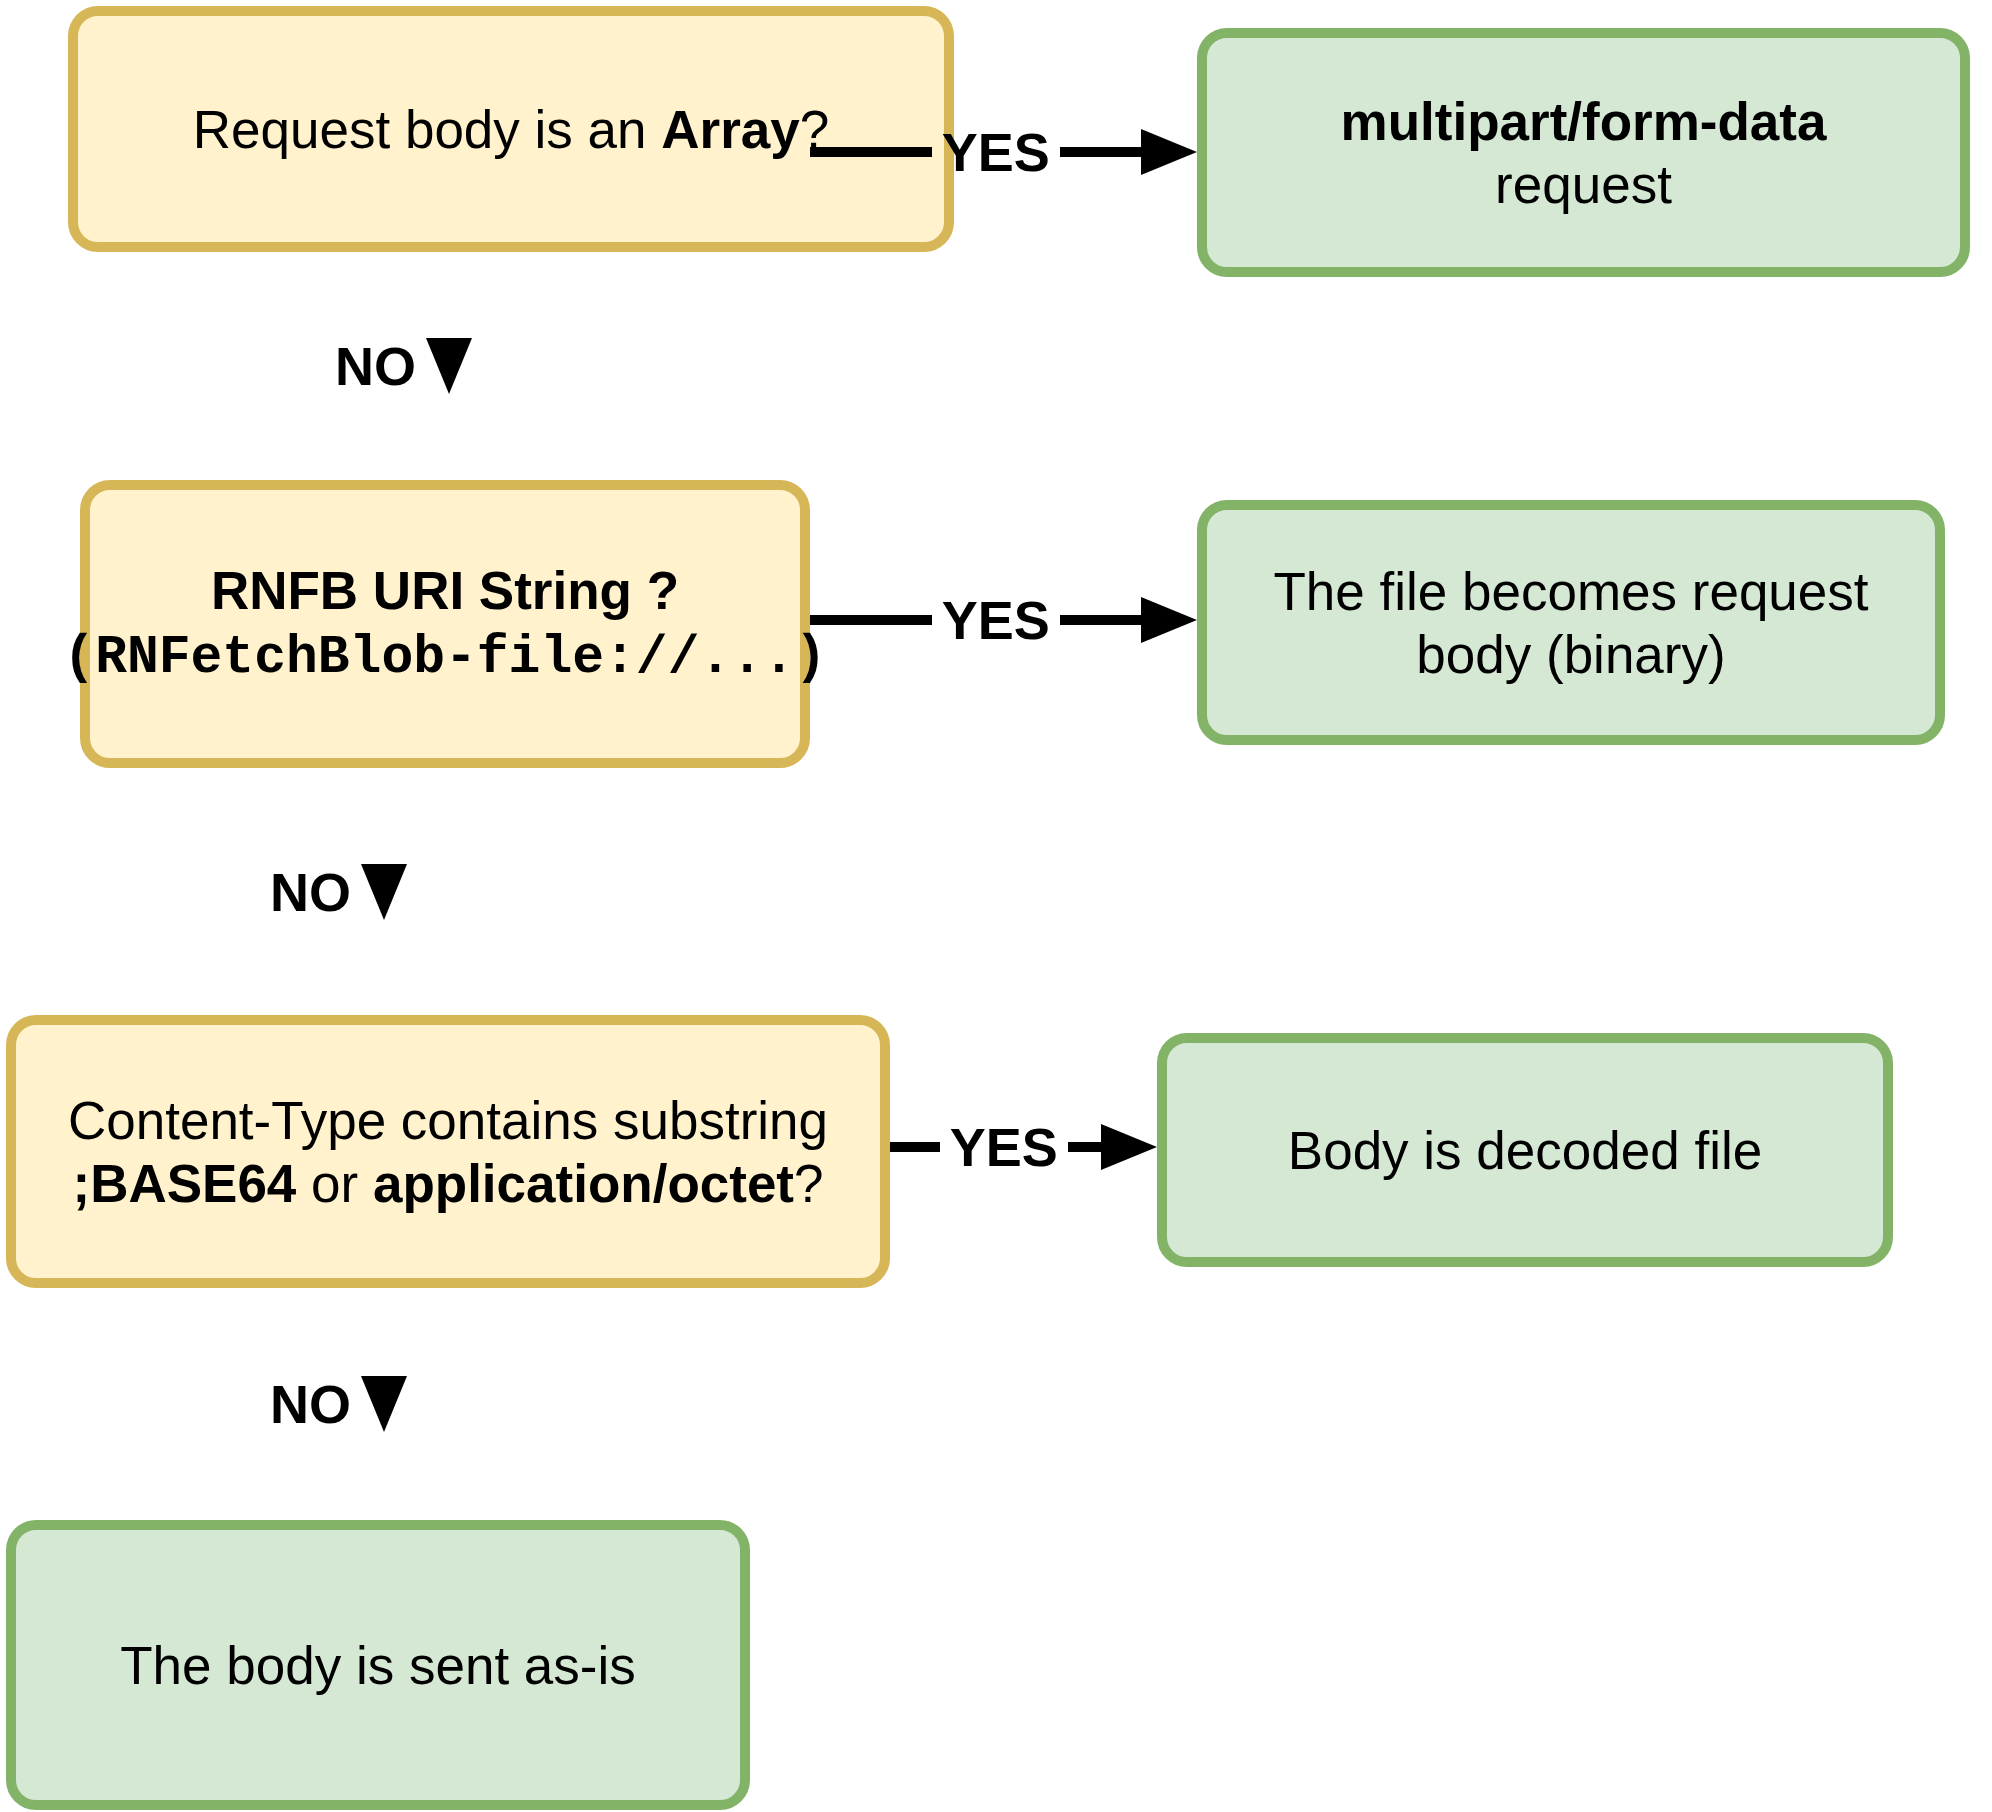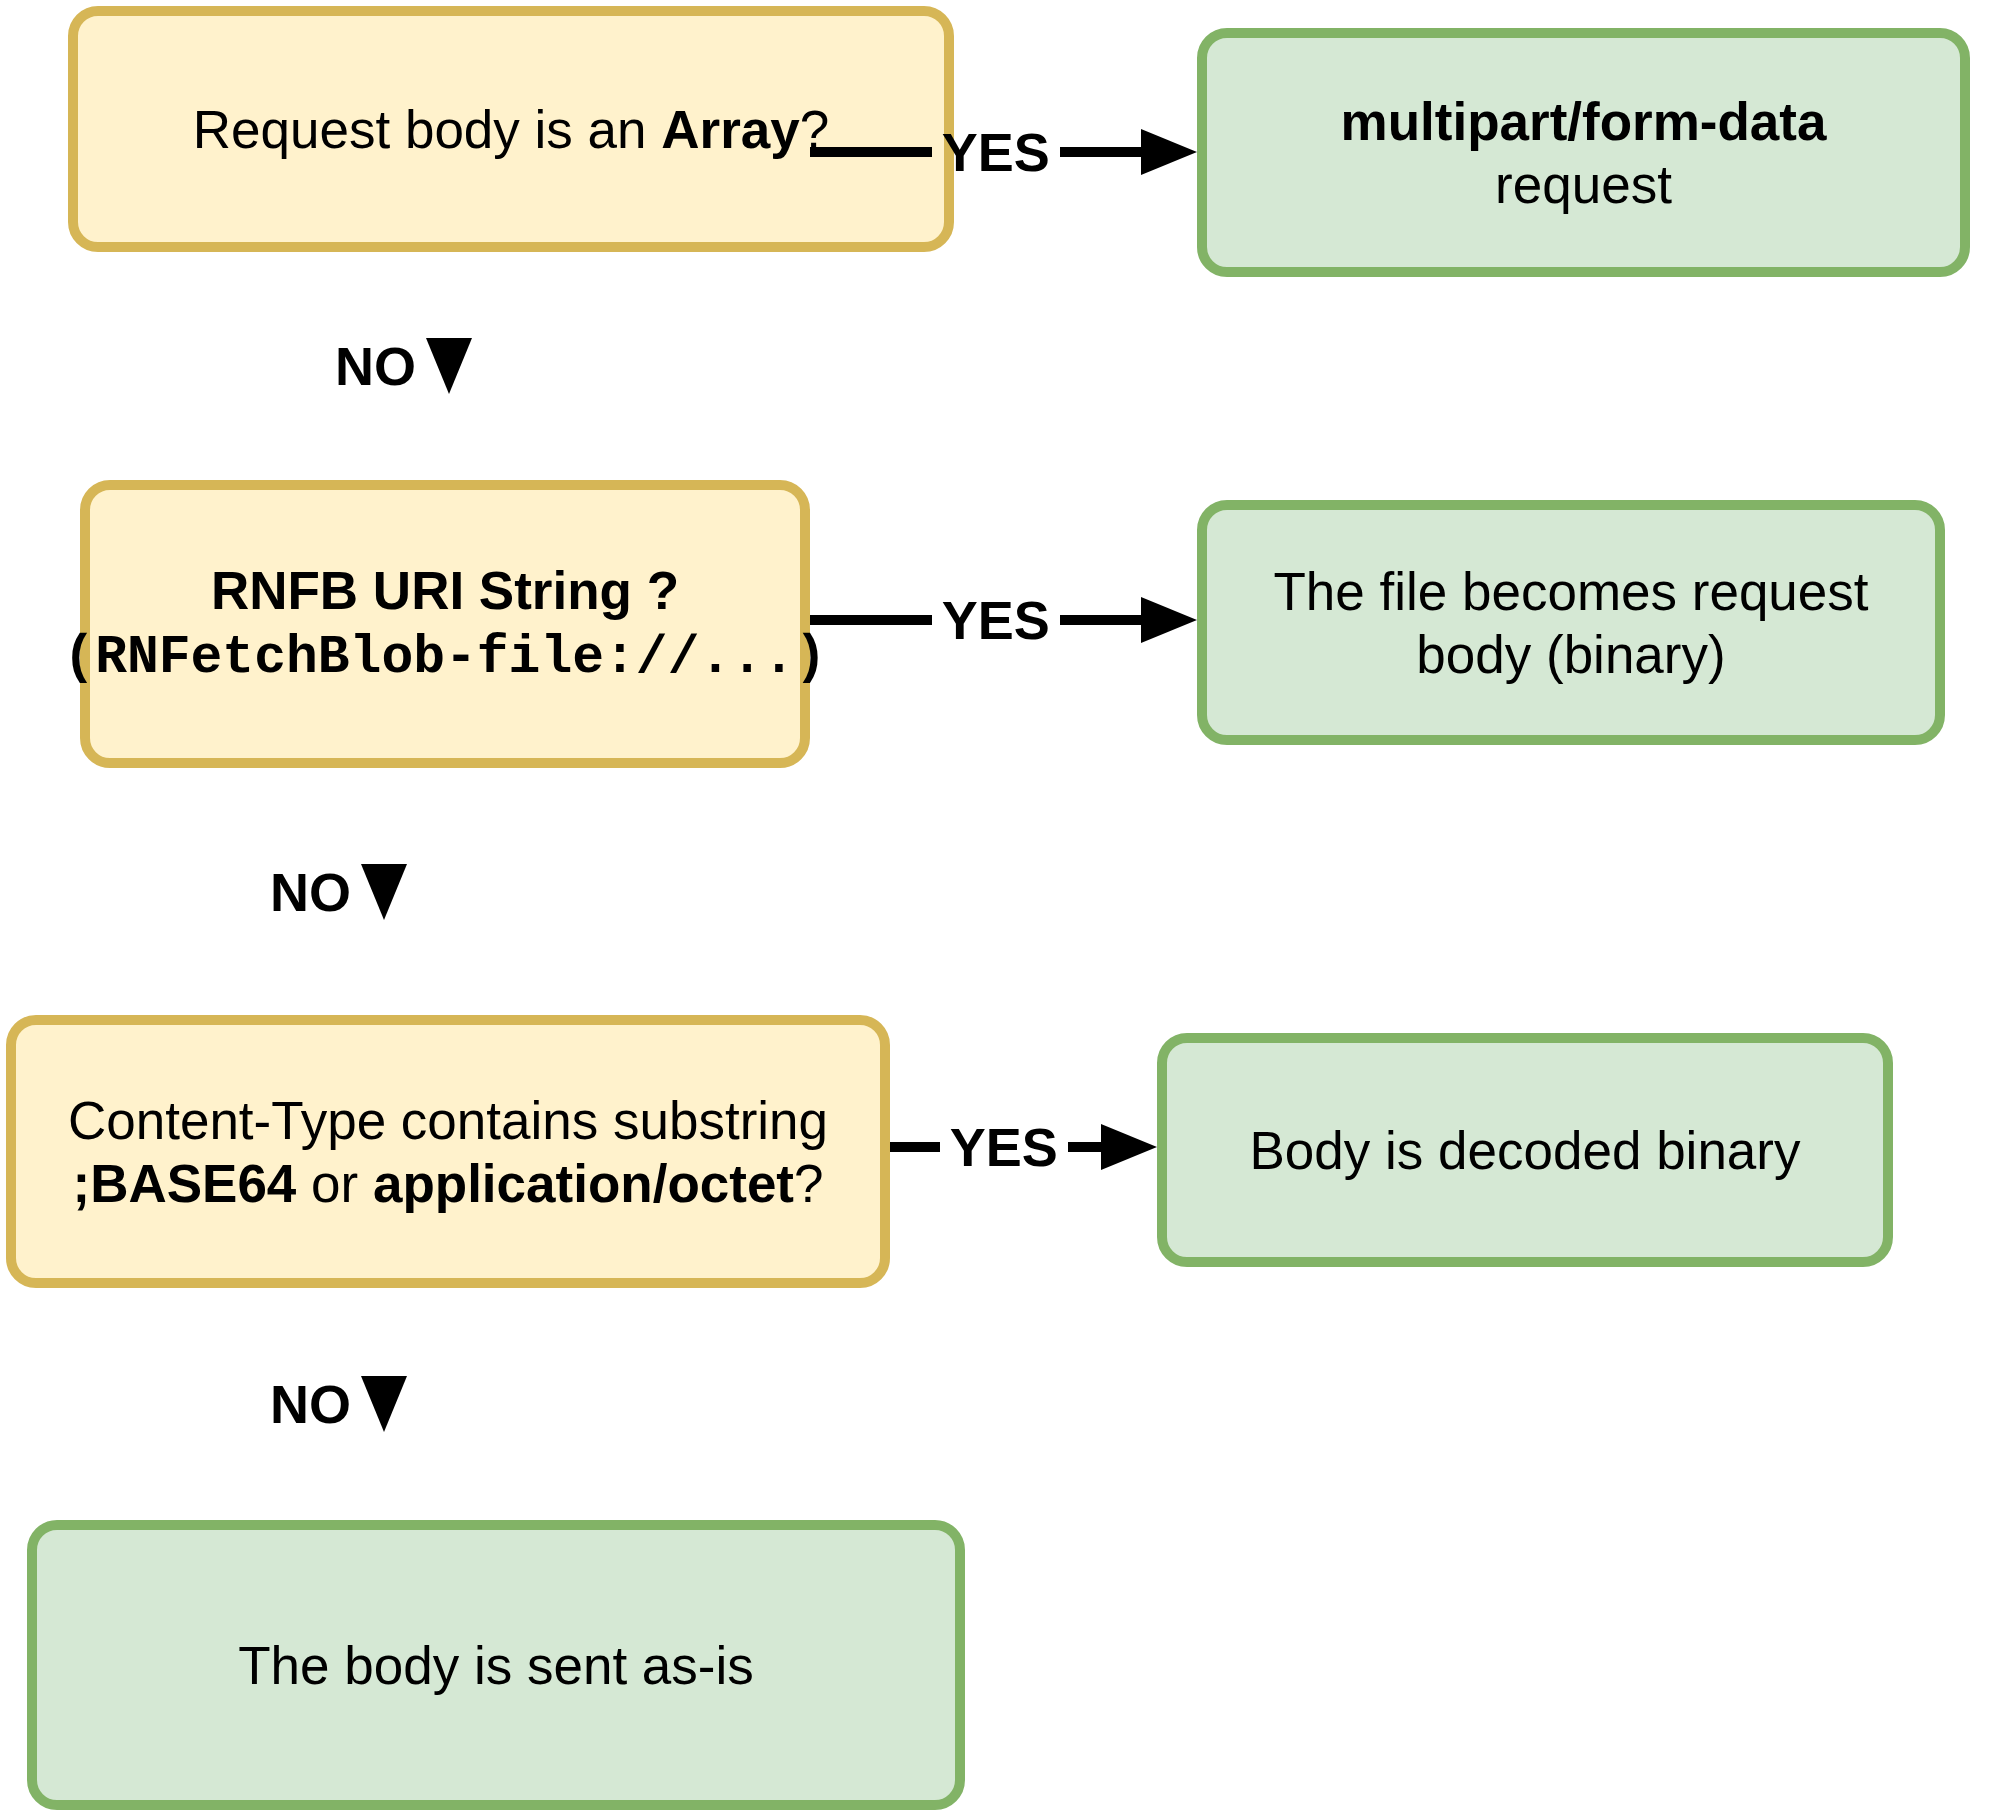--- a/index.html
+++ b/index.html
@@ -137,34 +137,34 @@
     <div class="v-seg bottom"></div>
     <div class="arrowhead-down"></div>
   </div>
 
   <div class="node decision" style="left:6px; top:1015px; width:884px; height:273px;">
       <div class="line"><span>Content-Type contains substring</span></div>
       <div class="line"><span style="font-weight: bold;">;BASE64</span><span> or </span><span style="font-weight: bold;">application/octet</span><span>?</span></div>
     </div>
 
   <div class="node outcome" style="left:1157px; top:1033px; width:736px; height:234px;">
-      <div class="line"><span>Body is decoded binary</span></div>
+      <div class="line"><span>Body is decoded file</span></div>
     </div>
 
   <div class="h-edge" style="left:890px; top:1115px; width:267px;">
     <div class="h-seg long"></div>
     <div class="edge-label">YES</div>
     <div class="h-seg"></div>
     <div class="arrowhead-right"></div>
   </div>
 
   <div class="v-edge" style="left:260px; top:1288px; height:232px;">
     <div class="v-seg top"></div>
     <div class="edge-label">NO</div>
     <div class="v-seg bottom"></div>
     <div class="arrowhead-down"></div>
   </div>
 
-  <div class="node outcome" style="left:6px; top:1520px; width:938px; height:290px;margin-left:21px;">
+  <div class="node outcome" style="left:6px; top:1520px; width:744px; height:290px;">
       <div class="line"><span>The body is sent as-is</span></div>
     </div>
 
 </div>
 
 </body></html>

